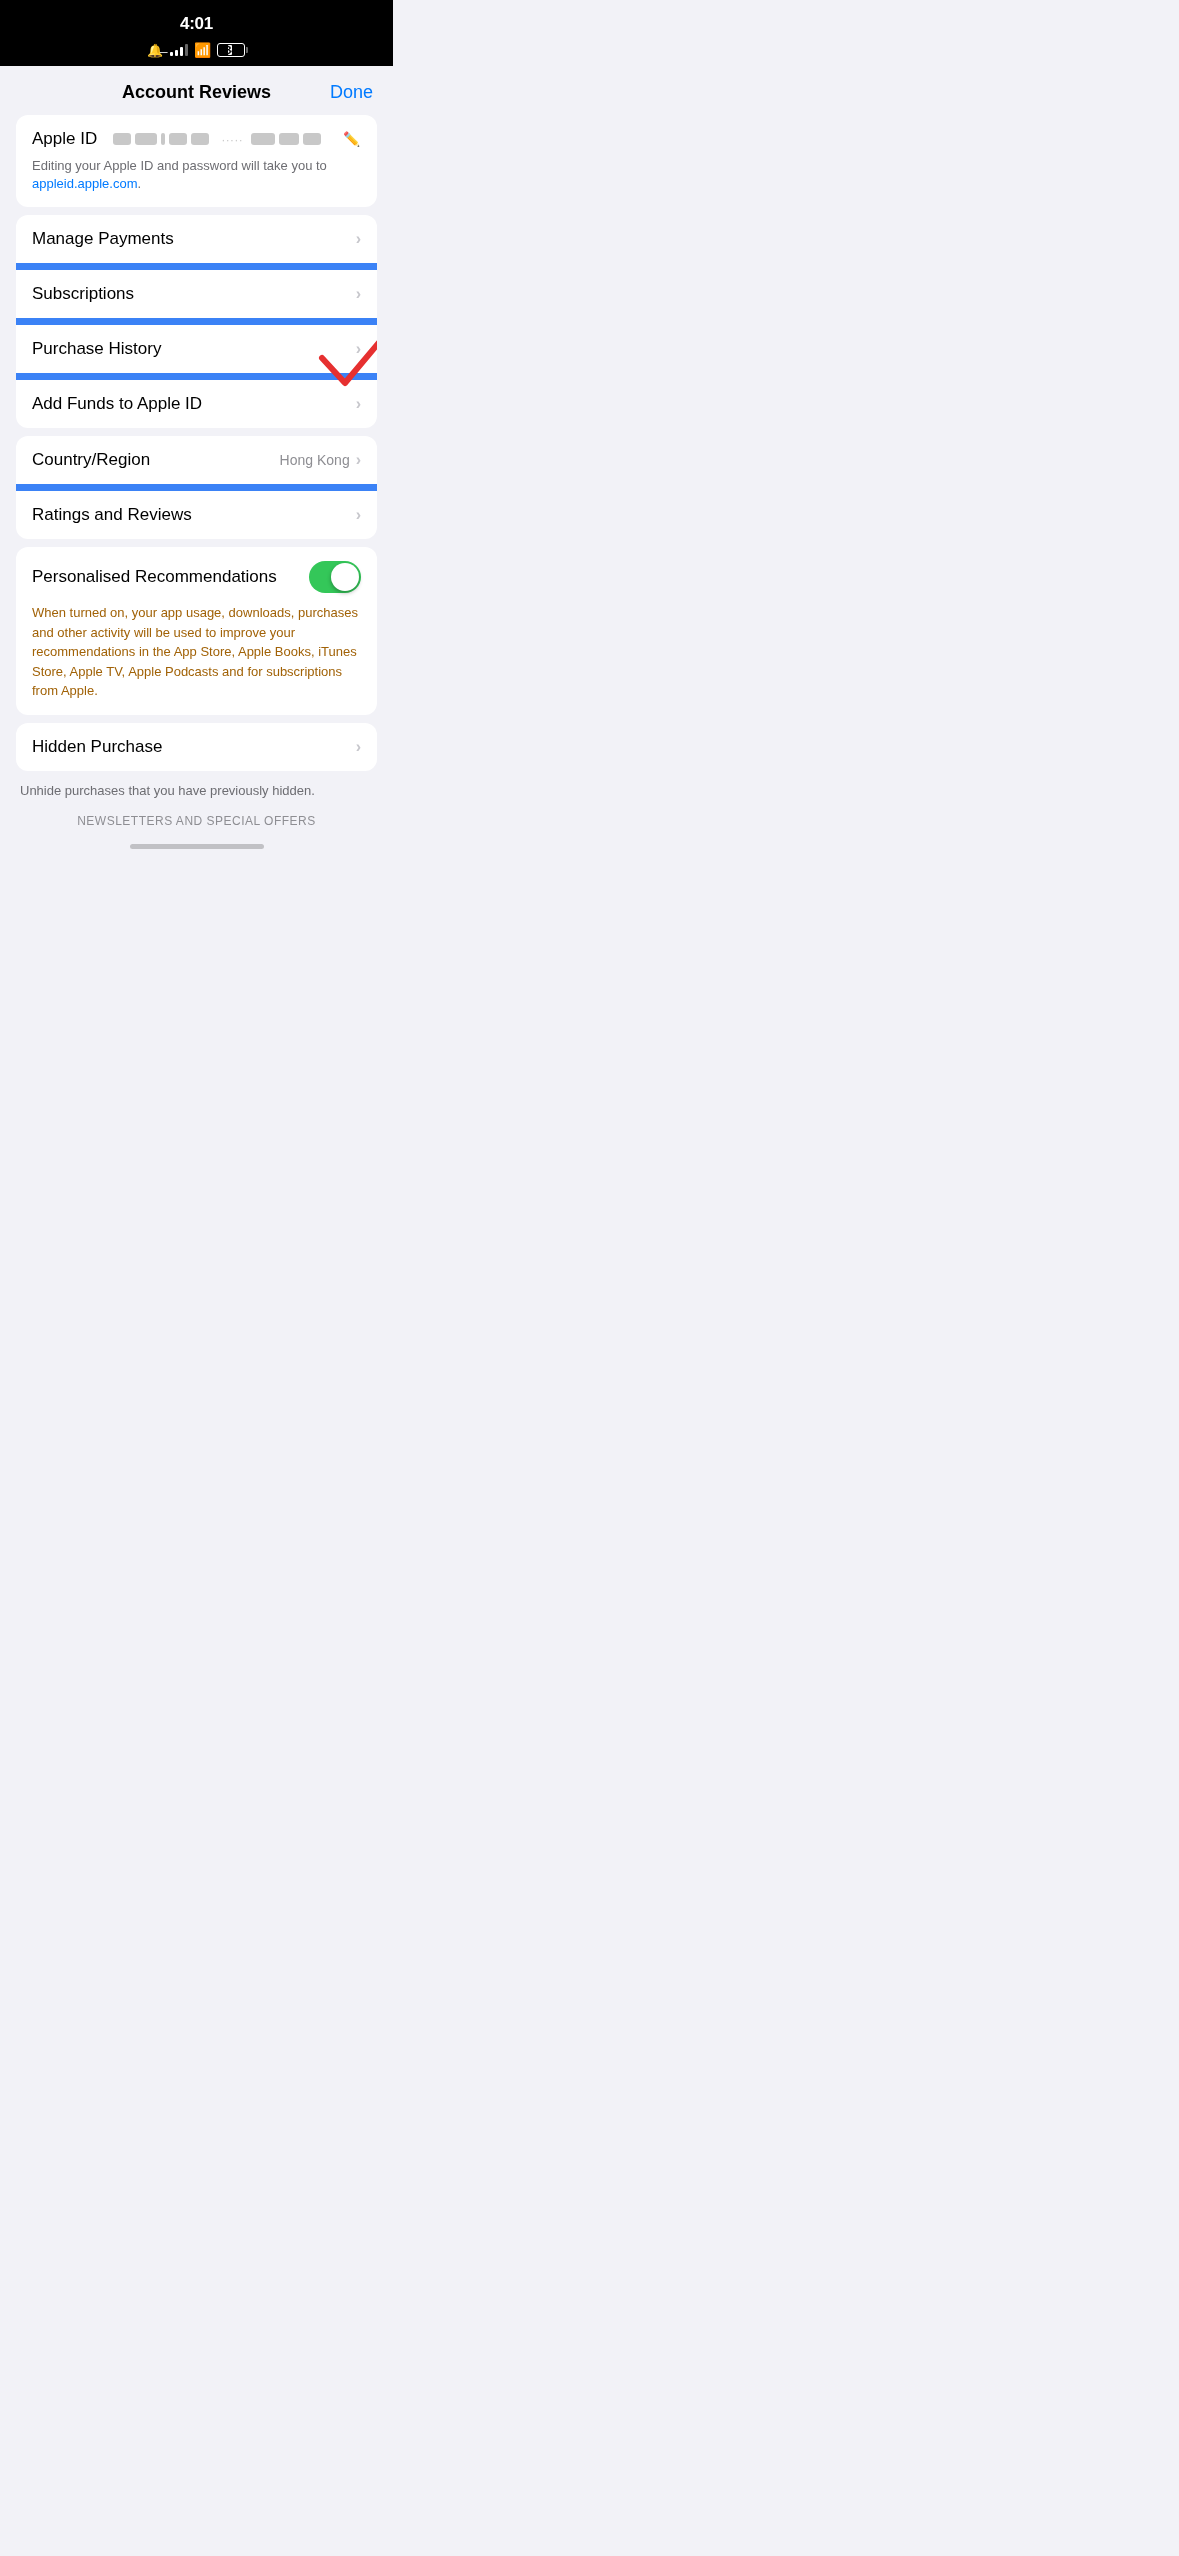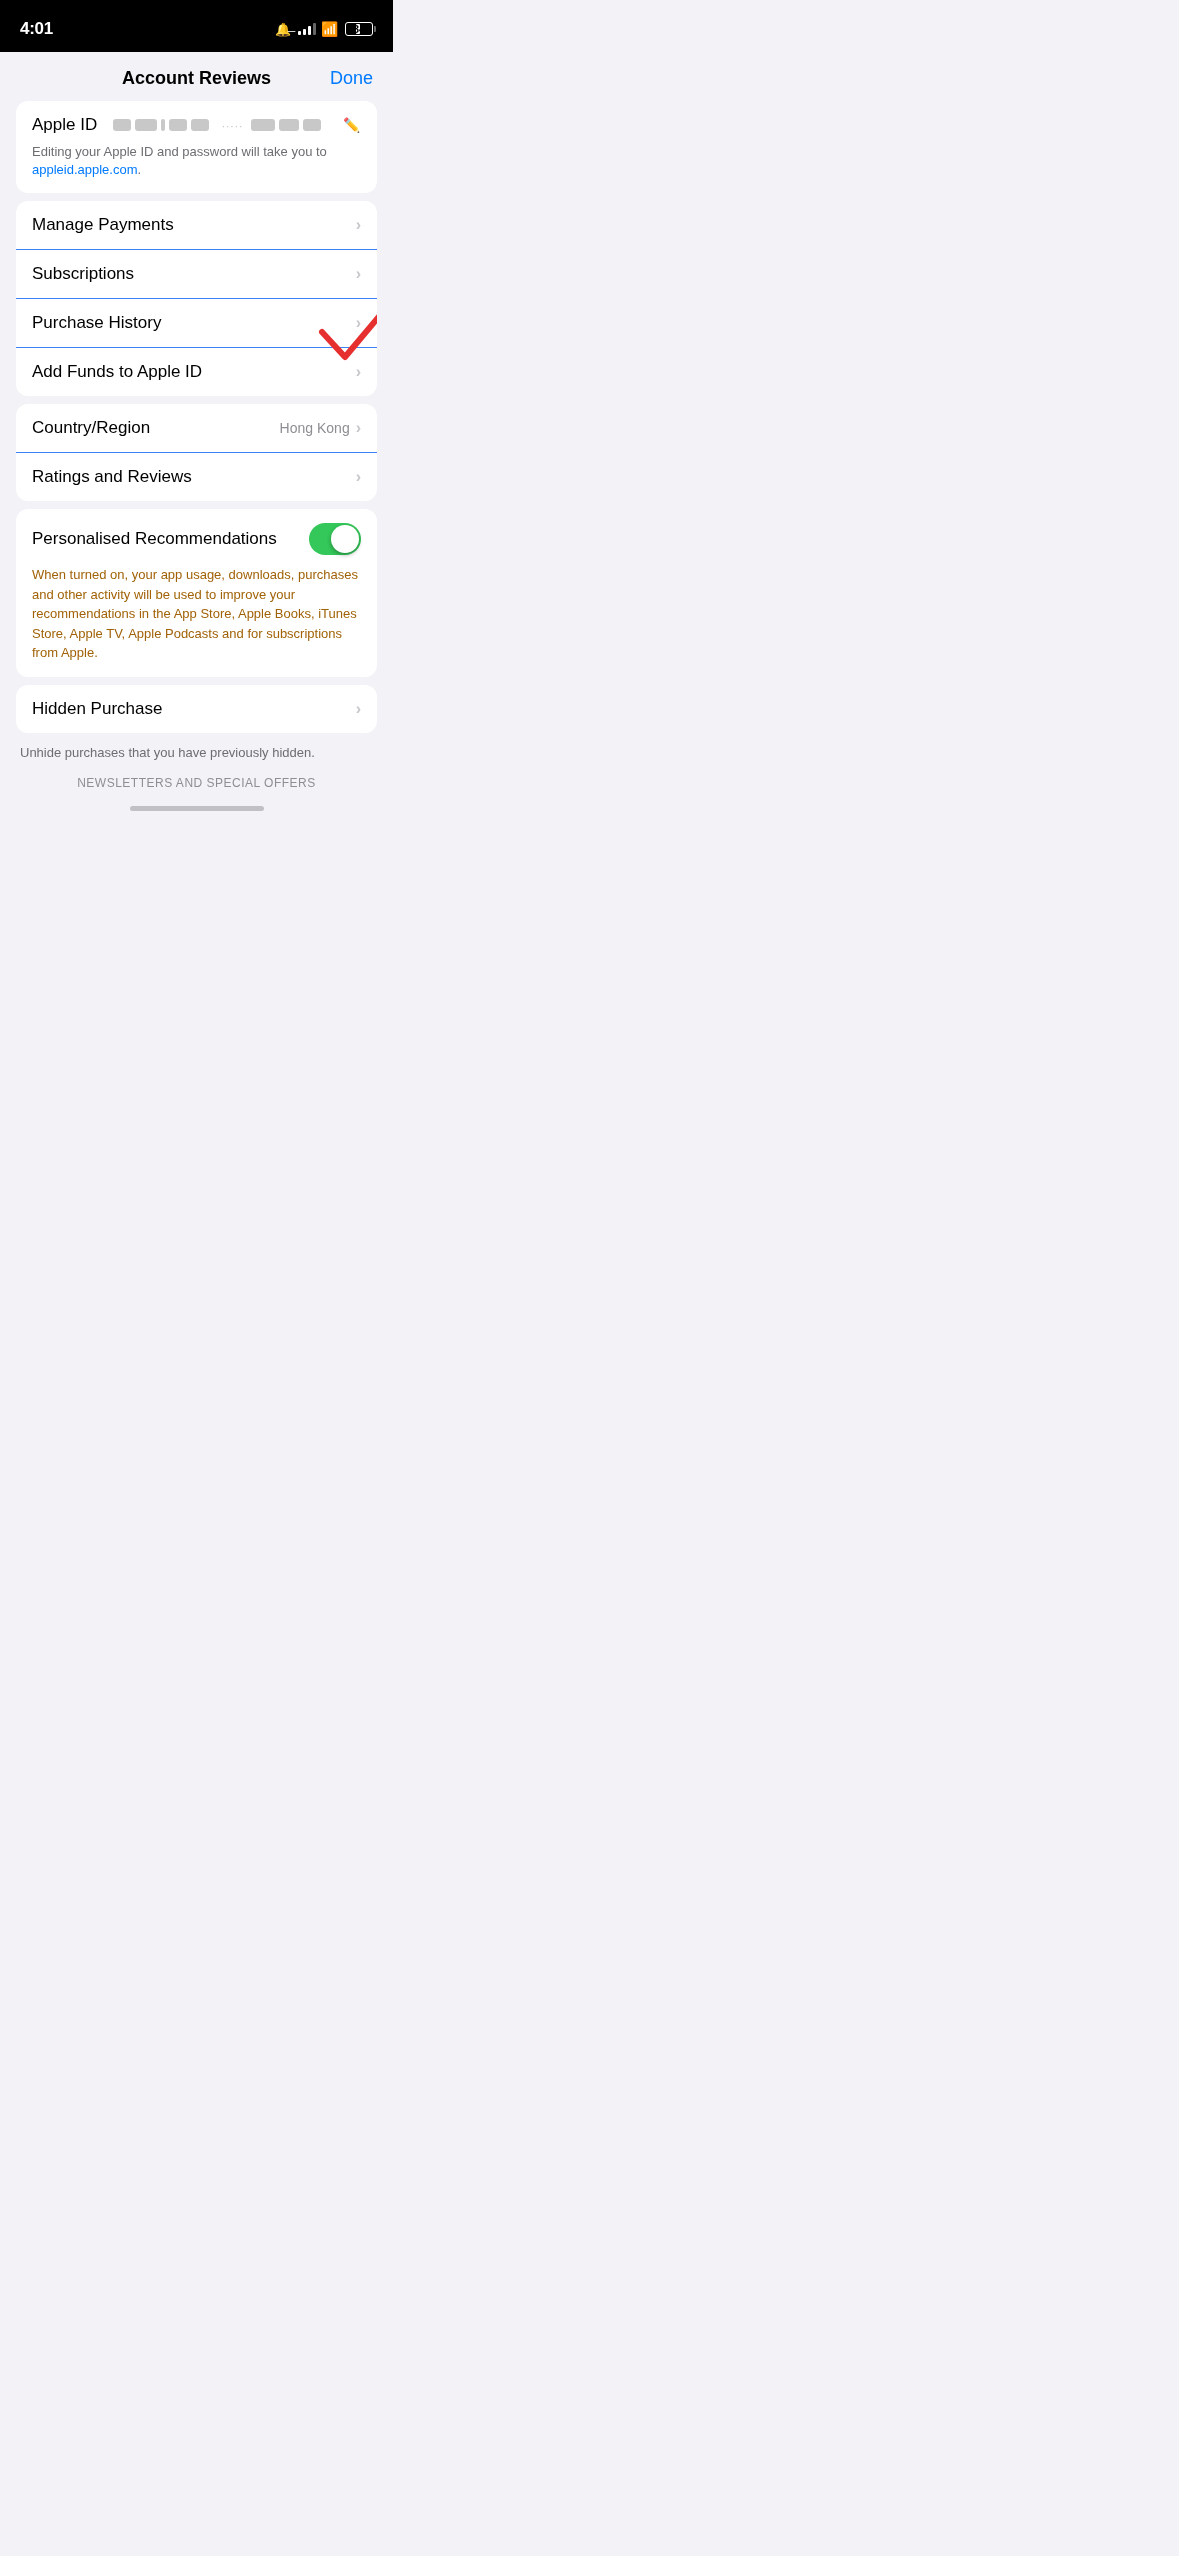--- a/index.html
+++ b/index.html
@@ -19,21 +19,22 @@
     }
 
     
     .status-bar {
       background: #000;
       color: #fff;
       display: flex;
       justify-content: space-between;
       align-items: center;
       padding: 14px 20px 8px 20px;
-      height: 52px;
+      height: 66px;
+      flex-direction: column;
     }
 
     .status-time {
       font-size: 17px;
       font-weight: 600;
       letter-spacing: -0.3px;
     }
 
     .status-icons {
       display: flex;
@@ -180,21 +181,21 @@
       border-radius: 12px;
       margin-bottom: 8px;
       overflow: hidden;
     }
 
     .section-item {
       display: flex;
       align-items: center;
       justify-content: space-between;
       padding: 14px 16px;
-      border-bottom: 1px solid #3b82f6;
+      border-bottom: 7px solid #3b82f6;
       position: relative;
     }
 
     .section-item:last-child {
       border-bottom: none;
     }
 
     .section-item-label {
       font-size: 17px;
       font-weight: 400;

